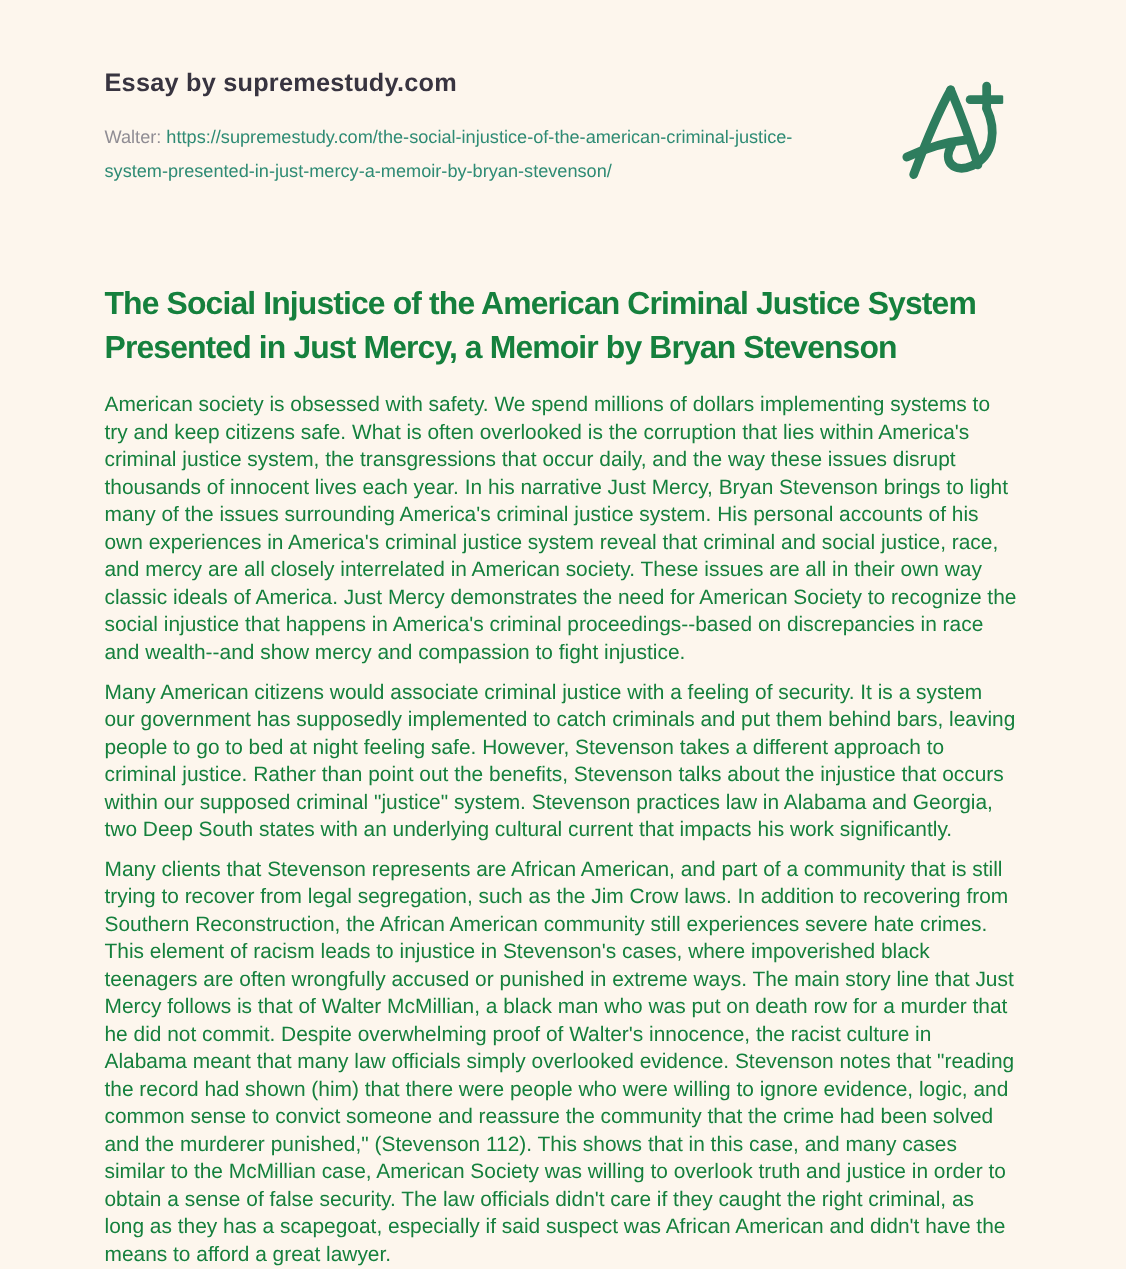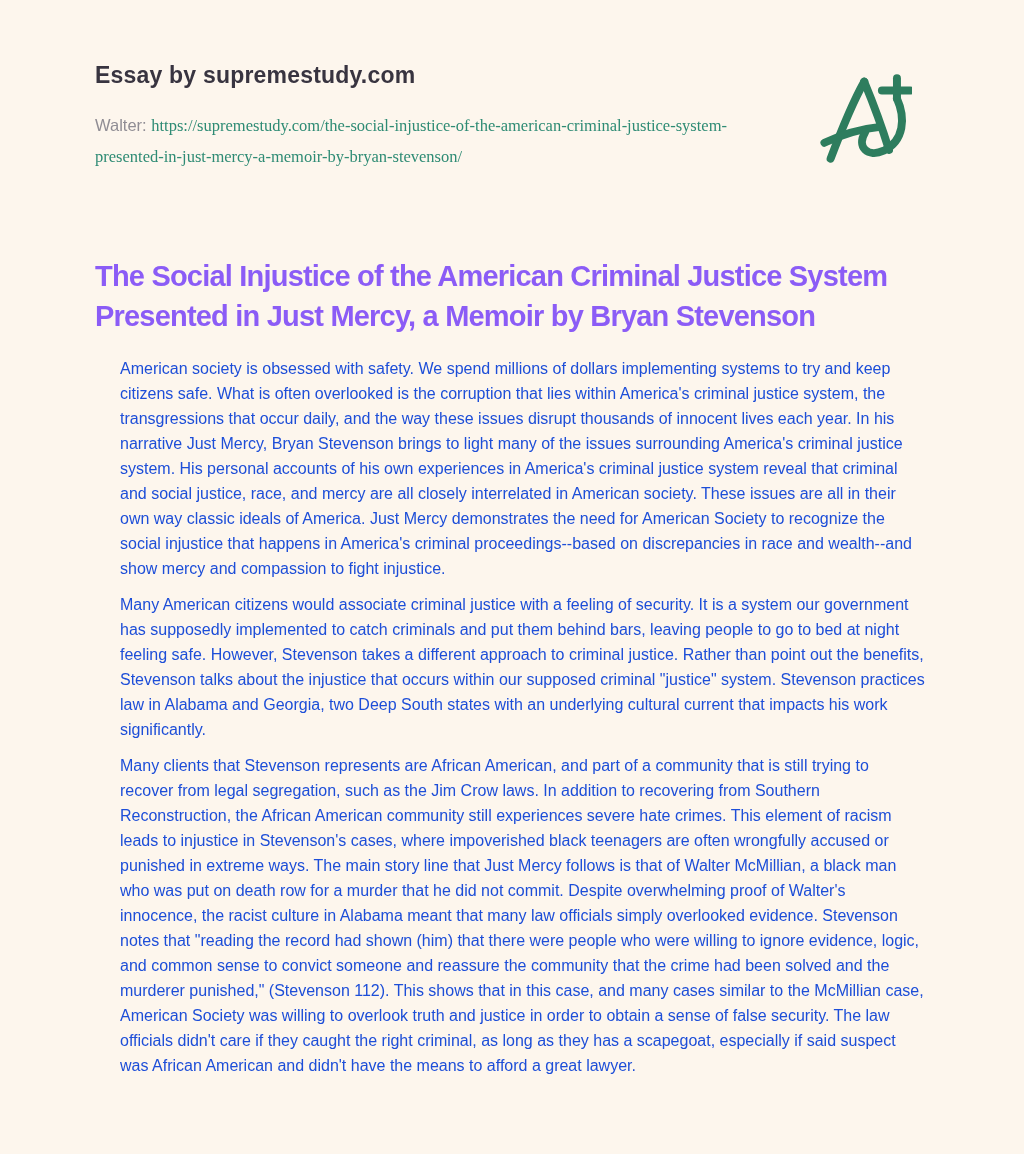--- a/index.html
+++ b/index.html
@@ -33,46 +33,44 @@
     overflow-wrap: break-word;
     word-break: break-word;
   }
   .source-label {
     color: #908d94;
   }
   .source-link {
     color: #2e8b74;
     text-decoration: none;
     cursor: pointer;
-    font-family: Liberation Serif, serif;
   }
   .logo {
     position: absolute;
     top: 70px;
     right: 112px;
     width: 92px;
     height: 96px;
   }
   .logo svg { width: 100%; height: 100%; }
   .essay-title {
     margin-top: 84px;
     max-width: 830px;
     font-size: 29px;
     line-height: 40px;
     font-weight: 700;
     letter-spacing: -0.8px;
-    color: #8b5cf6;
+    color: #15803d;
   }
   .essay-body { max-width: 830px; }
   .essay-paragraph {
     margin-top: 11px;
-    font-size: 16px;
+    font-size: 19px;
     line-height: 25px;
-    color: #1d4ed8;
-    margin-left: 25px;
+    color: #15803d;
   }
   .essay-paragraph:first-of-type {
     margin-top: 20px;
   }
 </style>
 </head>
 <body>
 
 <div class="page">
   <div class="content">

